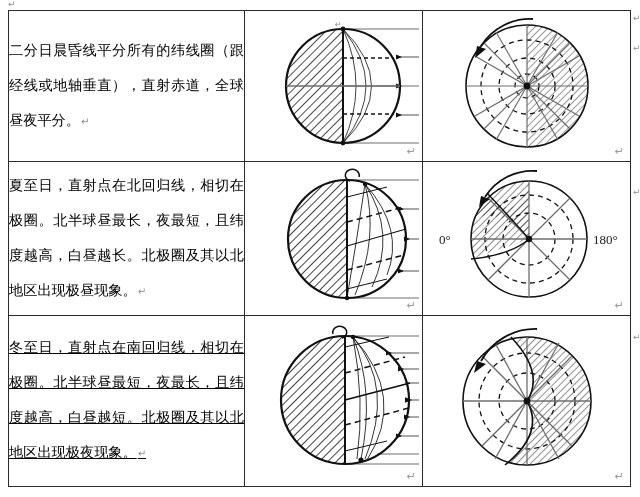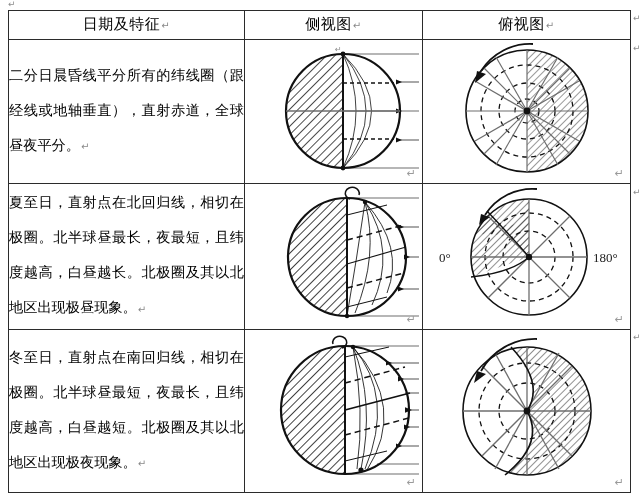--- a/index.html
+++ b/index.html
@@ -64,21 +64,21 @@
     font-size: 14.2px;
     line-height: 35px;
     text-align: justify;
     text-justify: inter-ideograph;
   }
   .desc-cell p {
     margin: 0;
   }
   .r1 td { height: 143px; }
   .r2 td { height: 145px; }
-  .r3 td { height: 162px; }
+  .r3 td { height: 162px; text-decoration: underline; }
 
   .fig {
     display: block;
     margin: 0 auto;
   }
   .cell-fig {
     text-align: center;
   }
   .cr-mark {
     position: absolute;
@@ -124,31 +124,20 @@
   <span class="tl-mark">↵</span>
 
   <table class="doc-table">
     <colgroup>
       <col class="col-a">
         <col class="col-b">
         <col class="col-c">
     </colgroup>
     <tbody>
 
-      <tr class="hdr-row">
-        <td>
-          <span class="hdr-cell-inner"><span>日期及特征</span><span class="pilcrow">↵</span></span>
-        </td>
-        <td>
-          <span class="hdr-cell-inner"><span>侧视图</span><span class="pilcrow">↵</span></span>
-        </td>
-        <td>
-          <span class="hdr-cell-inner"><span>俯视图</span><span class="pilcrow">↵</span></span>
-        </td>
-      </tr>
 
       <tr class="r1">
         <td class="desc-cell">
           <p><span>二分日晨昏线平分所有的纬线圈（跟经线或地轴垂直），直射赤道，全球昼夜平分。</span><span class="pilcrow">↵</span></p>
         </td>
 
         <td class="cell-fig">
           <svg class="fig" width="174" height="141" viewBox="0 0 174 141">
             <defs>
               <pattern id="hatchA" width="6" height="6" patternTransform="rotate(45)" patternUnits="userSpaceOnUse">

